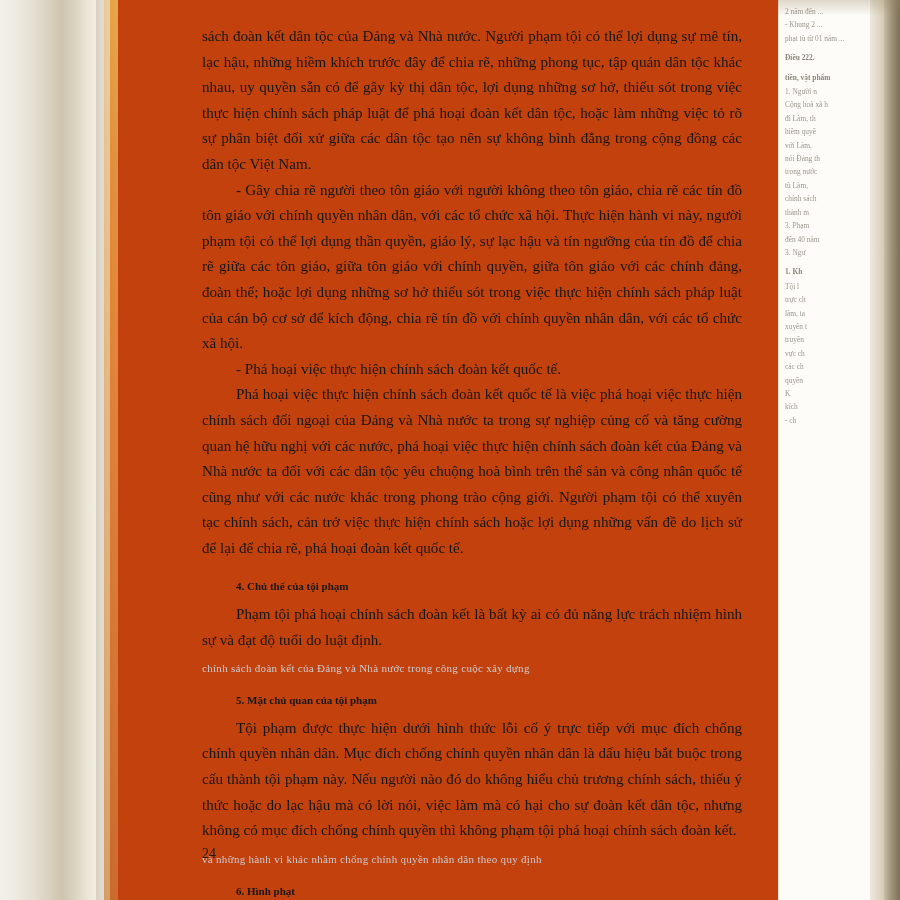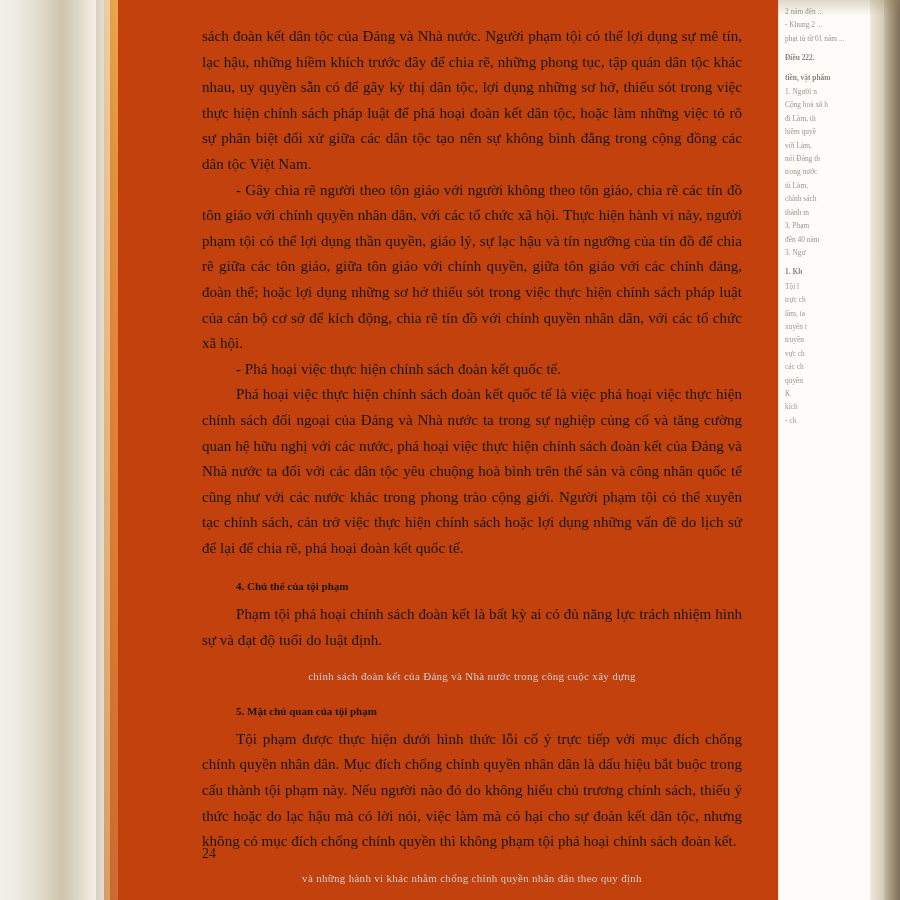--- a/index.html
+++ b/index.html
@@ -90,22 +90,22 @@
     text-indent: 34px;
     font-weight: bold;
     font-size: 11px;
     line-height: 25.6px;
   }
   .ghost {
     color: #cdcdd2;
     font-size: 11px;
     letter-spacing: 0.3px;
     line-height: 14px;
-    text-align: center;
-    margin: 16px 0;
+    text-align: left;
+    margin: 8px 0;
     user-select: none;
   }
   .page-number {
     position: absolute;
     left: 84px;
     top: 846px;
     font-size: 14px;
     color: #1d1d20;
   }
 

